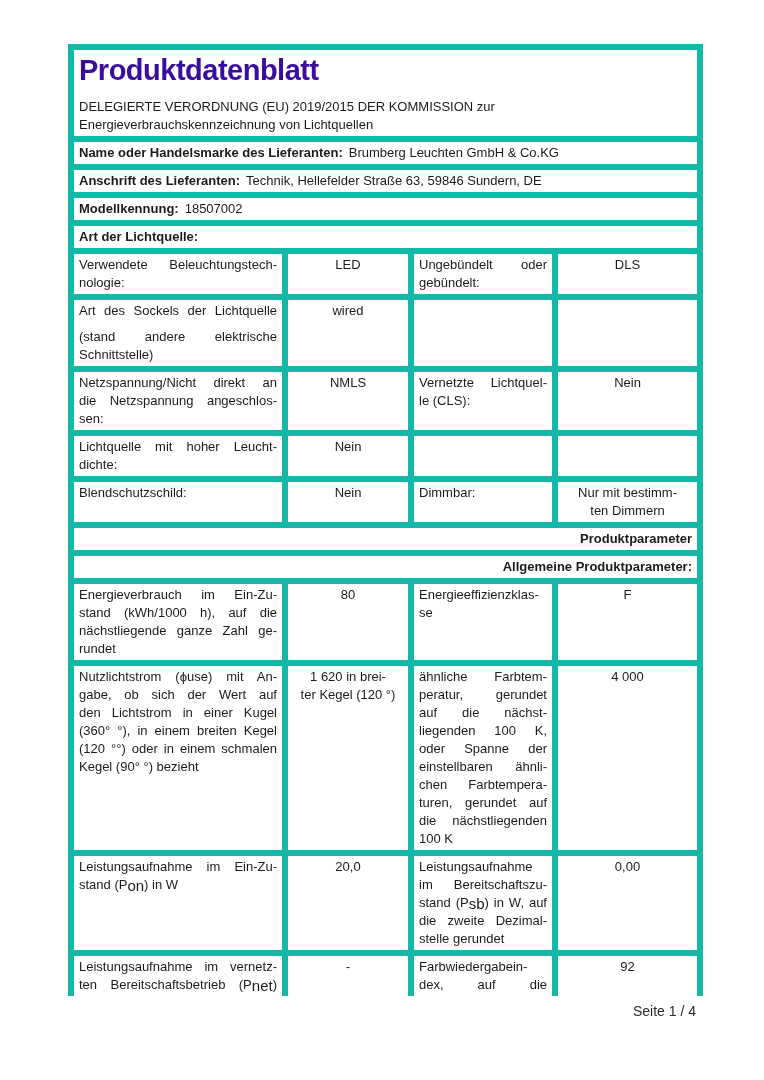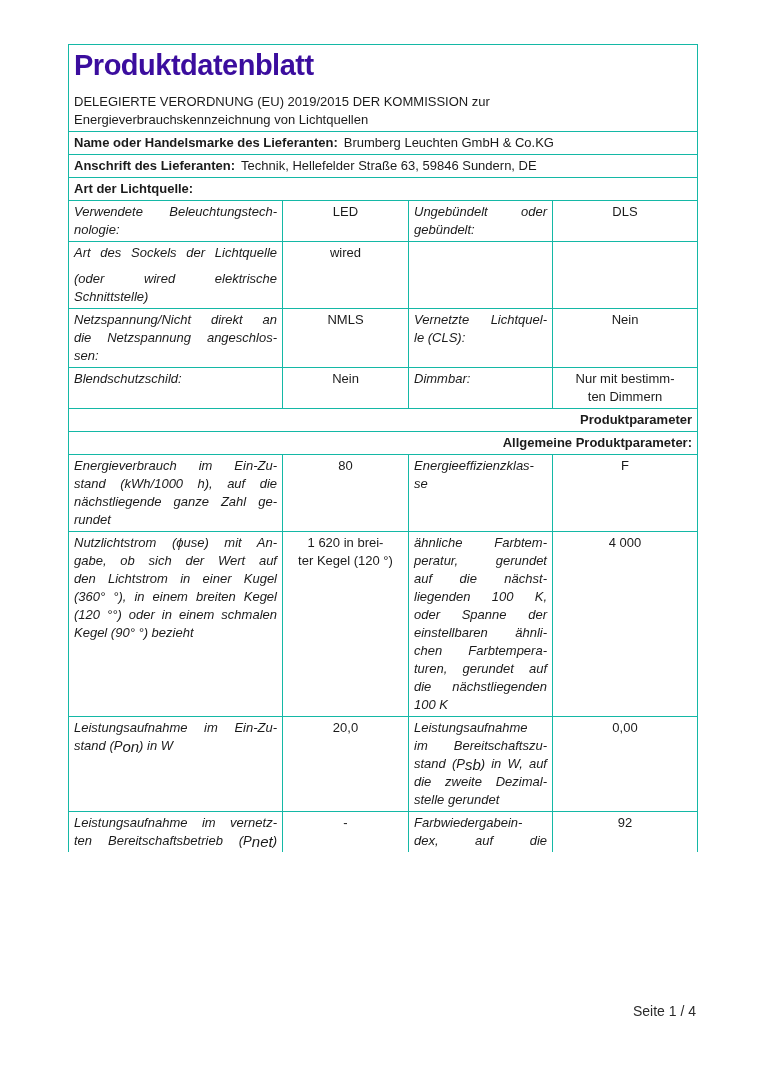--- a/index.html
+++ b/index.html
@@ -12,41 +12,41 @@
   .page {
     position: relative; width: 764px; height: 1080px;
     background: #ffffff; overflow: hidden;
   }
   table.doc {
     position: absolute; left: 68px; top: 44px;
     width: 629px; border-collapse: collapse; table-layout: fixed;
     font-size: 13px; line-height: 18px;
   }
   table.doc td {
-    border: 1px solid #14b8a6;
+    border: 6px solid #14b8a6;
     vertical-align: top;
     padding: 2px 5px;
   }
   
   .title-cell { padding: 6px 6px 8px 6px; }
   .doc-title {
     font-size: 29px; font-weight: bold; color: #3B0D9E;
     margin: 2px 0 12px 0; line-height: 32px; letter-spacing: -0.5px;
   }
   .subtitle .ln { text-align: left; }
   
   .kv { padding: 5px 6px; }
   .b { font-weight: bold; }
   .kv-val { margin-left: 6px; text-align: center; }
   
   .sec { text-align: right; font-weight: bold; padding: 2px 6px; }
   
   .txt .ln { min-height: 0; }
   .ln:empty { height: 8px; }
-  .jl .ln { text-align: justify; text-align-last: justify; font-style: italic; }
+  .jl .ln { text-align: justify; text-align-last: justify; }
   .jl .ln:last-child { text-align-last: left; }
   .jl.clip .ln:last-child { text-align-last: justify; }
   .ctr .ln { text-align: center; }
   sub { font-size: 15px; line-height: 0; vertical-align: -2px; }
   
   tr.rowclip td { border-bottom: none; }
   .cliph { max-height: 38px; overflow: hidden; }
   .footer {
     position: absolute; top: 1003px; right: 68px;
     font-size: 14px; color: #2a2a2a;
@@ -81,20 +81,25 @@
         <span class="b">Name oder Handelsmarke des Lieferanten:</span><span class="kv-val">Brumberg Leuchten GmbH &amp; Co.KG</span>
       </td>
     </tr>
     <tr>
       <td colspan="4" class="kv">
         <span class="b">Anschrift des Lieferanten:</span><span class="kv-val">Technik, Hellefelder Straße 63, 59846 Sundern, DE</span>
       </td>
     </tr>
     <tr>
       <td colspan="4" class="kv">
+        <span class="b">Modellkennung:</span><span class="kv-val">18507002</span>
+      </td>
+    </tr>
+    <tr>
+      <td colspan="4" class="kv">
         <span class="b">Art der Lichtquelle:</span>
       </td>
     </tr>
 
     <tr>
       <td>
             <div class="txt jl">
               <div class="ln">Verwendete Beleuchtungstech-</div>
               <div class="ln">nologie:</div>
             </div>
@@ -114,21 +119,21 @@
             <div class="txt ctr">
               <div class="ln">DLS</div>
             </div>
           </td>
     </tr>
     <tr>
       <td>
             <div class="txt jl">
               <div class="ln">Art des Sockels der Lichtquelle</div>
               <div class="ln"></div>
-              <div class="ln">(oder wired elektrische</div>
+              <div class="ln">(stand andere elektrische</div>
               <div class="ln">Schnittstelle)</div>
             </div>
           </td>
       <td>
             <div class="txt ctr">
               <div class="ln">wired</div>
             </div>
           </td>
       <td>
             <div class="txt jl">
@@ -156,20 +161,43 @@
           </td>
       <td>
             <div class="txt jl">
               <div class="ln">Vernetzte Lichtquel-</div>
               <div class="ln">le (CLS):</div>
             </div>
           </td>
       <td>
             <div class="txt ctr">
               <div class="ln">Nein</div>
+            </div>
+          </td>
+    </tr>
+    <tr>
+      <td>
+            <div class="txt jl">
+              <div class="ln">Lichtquelle mit hoher Leucht-</div>
+              <div class="ln">dichte:</div>
+            </div>
+          </td>
+      <td>
+            <div class="txt ctr">
+              <div class="ln">Nein</div>
+            </div>
+          </td>
+      <td>
+            <div class="txt jl">
+              <div class="ln"></div>
+            </div>
+          </td>
+      <td>
+            <div class="txt ctr">
+              <div class="ln"></div>
             </div>
           </td>
     </tr>
     <tr>
       <td>
             <div class="txt jl">
               <div class="ln">Blendschutzschild:</div>
             </div>
           </td>
       <td>

